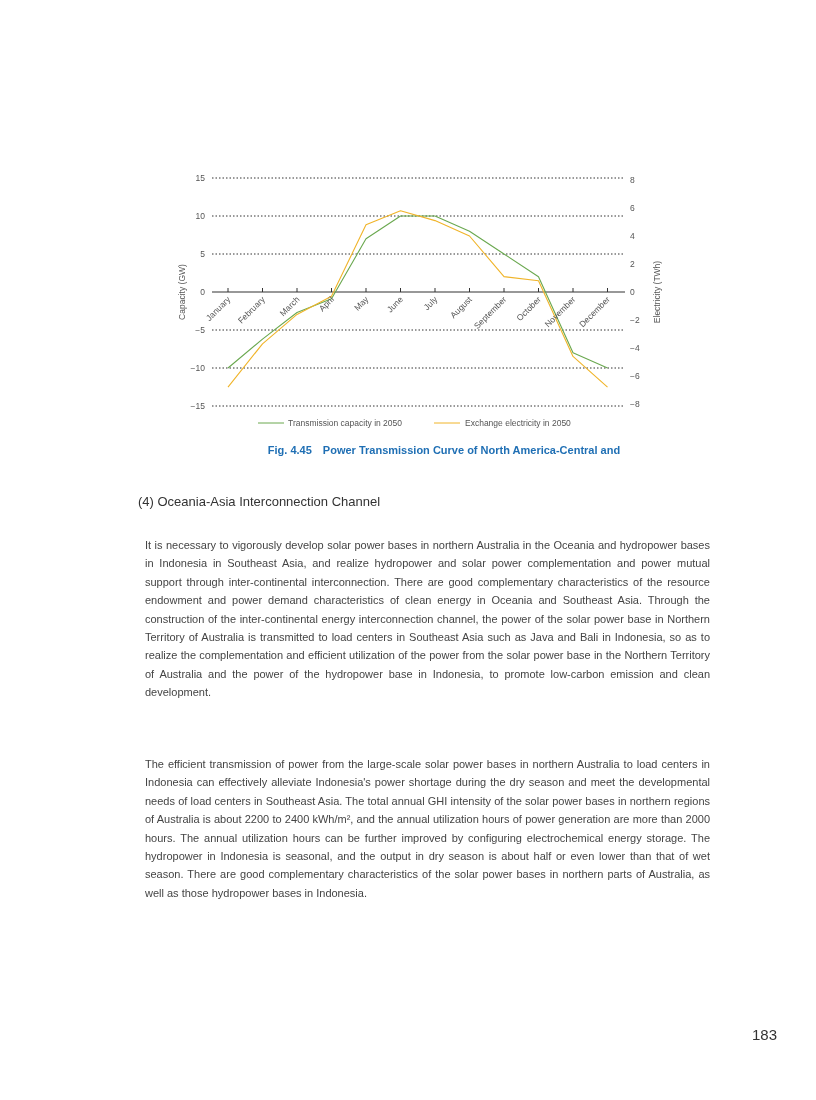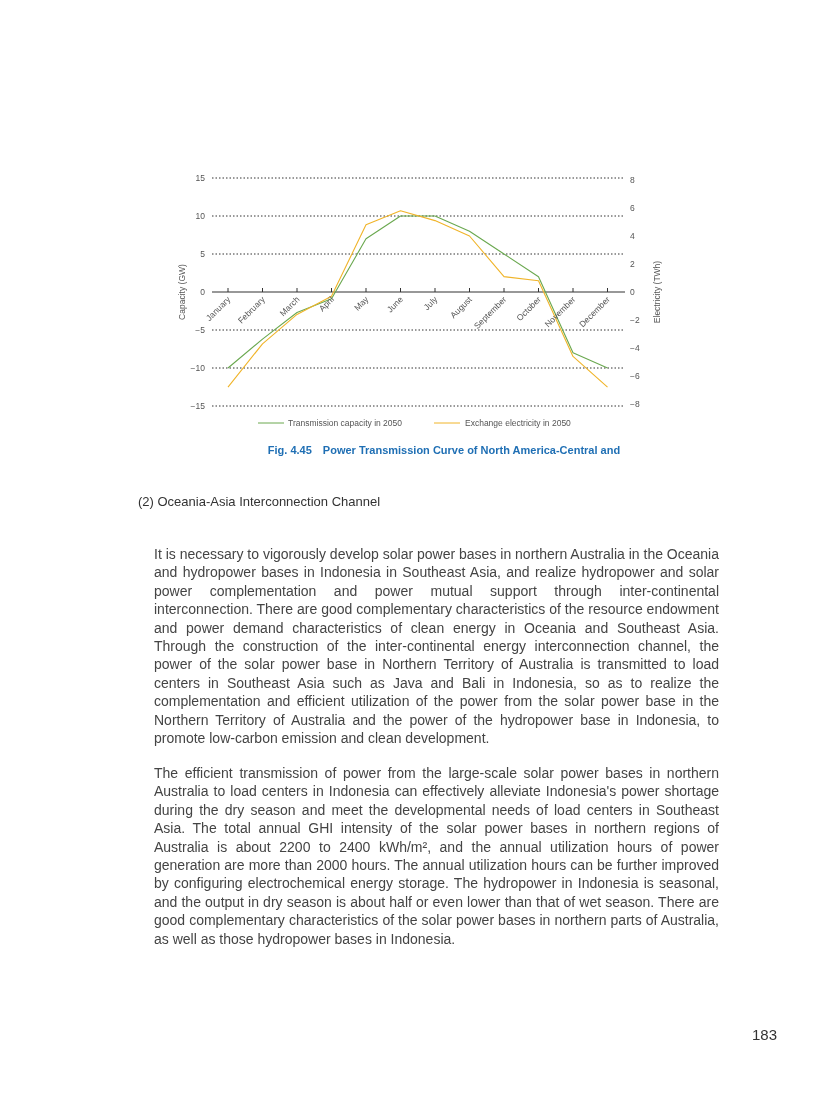--- a/index.html
+++ b/index.html
@@ -5,21 +5,21 @@
   html, body { margin: 0; padding: 0; background: #ffffff; }
   body { width: 816px; height: 1100px; position: relative; font-family: "Liberation Sans", sans-serif; color: #333; }
   #chart { position: absolute; left: 0; top: 0; width: 816px; height: 440px; }
   .tick-label { font-family: "Liberation Sans", sans-serif; font-size: 8.5px; fill: #555; }
   .axis-title { font-family: "Liberation Sans", sans-serif; font-size: 8.5px; fill: #555; }
   .legend-text { font-family: "Liberation Sans", sans-serif; font-size: 8.5px; fill: #555; }
   .caption { position: absolute; left: 0; width: 816px; text-align: center; color: #1f6fb4; font-weight: bold; font-size: 11px; line-height: 18px; padding-left: 36px; }
   .caption .line1 { display: block; }
   .caption .line2 { display: block; }
   .section-title { position: absolute; left: 138px; top: 494px; font-size: 13px; color: #333; }
-  .para { position: absolute; left: 138px; width: 565px; font-size: 14px; line-height: 18.4px; text-align: justify; color: #444; margin: 16px; }
+  .para { position: absolute; left: 138px; width: 565px; font-size: 11px; line-height: 18.4px; text-align: justify; color: #444; margin: 7px; }
   .page-number { position: absolute; left: 752px; top: 1026px; font-size: 15px; color: #333; }
 </style>
 </head>
 <body>
 
 <svg id="chart" xmlns="http://www.w3.org/2000/svg" width="816" height="440">
   <g id="grid-layer">
       <line x1="212" y1="178" x2="625" y2="178" stroke="#333" stroke-width="1" stroke-dasharray="1.5,2"></line>
       <line x1="212" y1="216" x2="625" y2="216" stroke="#333" stroke-width="1" stroke-dasharray="1.5,2"></line>
       <line x1="212" y1="254" x2="625" y2="254" stroke="#333" stroke-width="1" stroke-dasharray="1.5,2"></line>
@@ -107,18 +107,18 @@
     <text class="legend-text" x="288" y="426">Transmission capacity in 2050</text>
     <line x1="434" y1="423" x2="460" y2="423" stroke="#f0b429" stroke-width="1"></line>
     <text class="legend-text" x="465" y="426">Exchange electricity in 2050</text>
   </g>
 </svg>
 
 <div class="caption" style="top:441px;">
   <span class="line1">Fig. 4.45 Power Transmission Curve of North America-Central and</span>
 </div>
 
-<div class="section-title">(2) Oceania-Asia Interconnection Channel</div>
+<div class="section-title">(4) Oceania-Asia Interconnection Channel</div>
 
 <p class="para" style="top:529px;">It is necessary to vigorously develop solar power bases in northern Australia in the Oceania and hydropower bases in Indonesia in Southeast Asia, and realize hydropower and solar power complementation and power mutual support through inter-continental interconnection. There are good complementary characteristics of the resource endowment and power demand characteristics of clean energy in Oceania and Southeast Asia. Through the construction of the inter-continental energy interconnection channel, the power of the solar power base in Northern Territory of Australia is transmitted to load centers in Southeast Asia such as Java and Bali in Indonesia, so as to realize the complementation and efficient utilization of the power from the solar power base in the Northern Territory of Australia and the power of the hydropower base in Indonesia, to promote low-carbon emission and clean development.</p>
 <p class="para" style="top:748px;">The efficient transmission of power from the large-scale solar power bases in northern Australia to load centers in Indonesia can effectively alleviate Indonesia's power shortage during the dry season and meet the developmental needs of load centers in Southeast Asia. The total annual GHI intensity of the solar power bases in northern regions of Australia is about 2200 to 2400 kWh/m², and the annual utilization hours of power generation are more than 2000 hours. The annual utilization hours can be further improved by configuring electrochemical energy storage. The hydropower in Indonesia is seasonal, and the output in dry season is about half or even lower than that of wet season. There are good complementary characteristics of the solar power bases in northern parts of Australia, as well as those hydropower bases in Indonesia.</p>
 
 <div class="page-number">183</div>
 
 </body></html>

